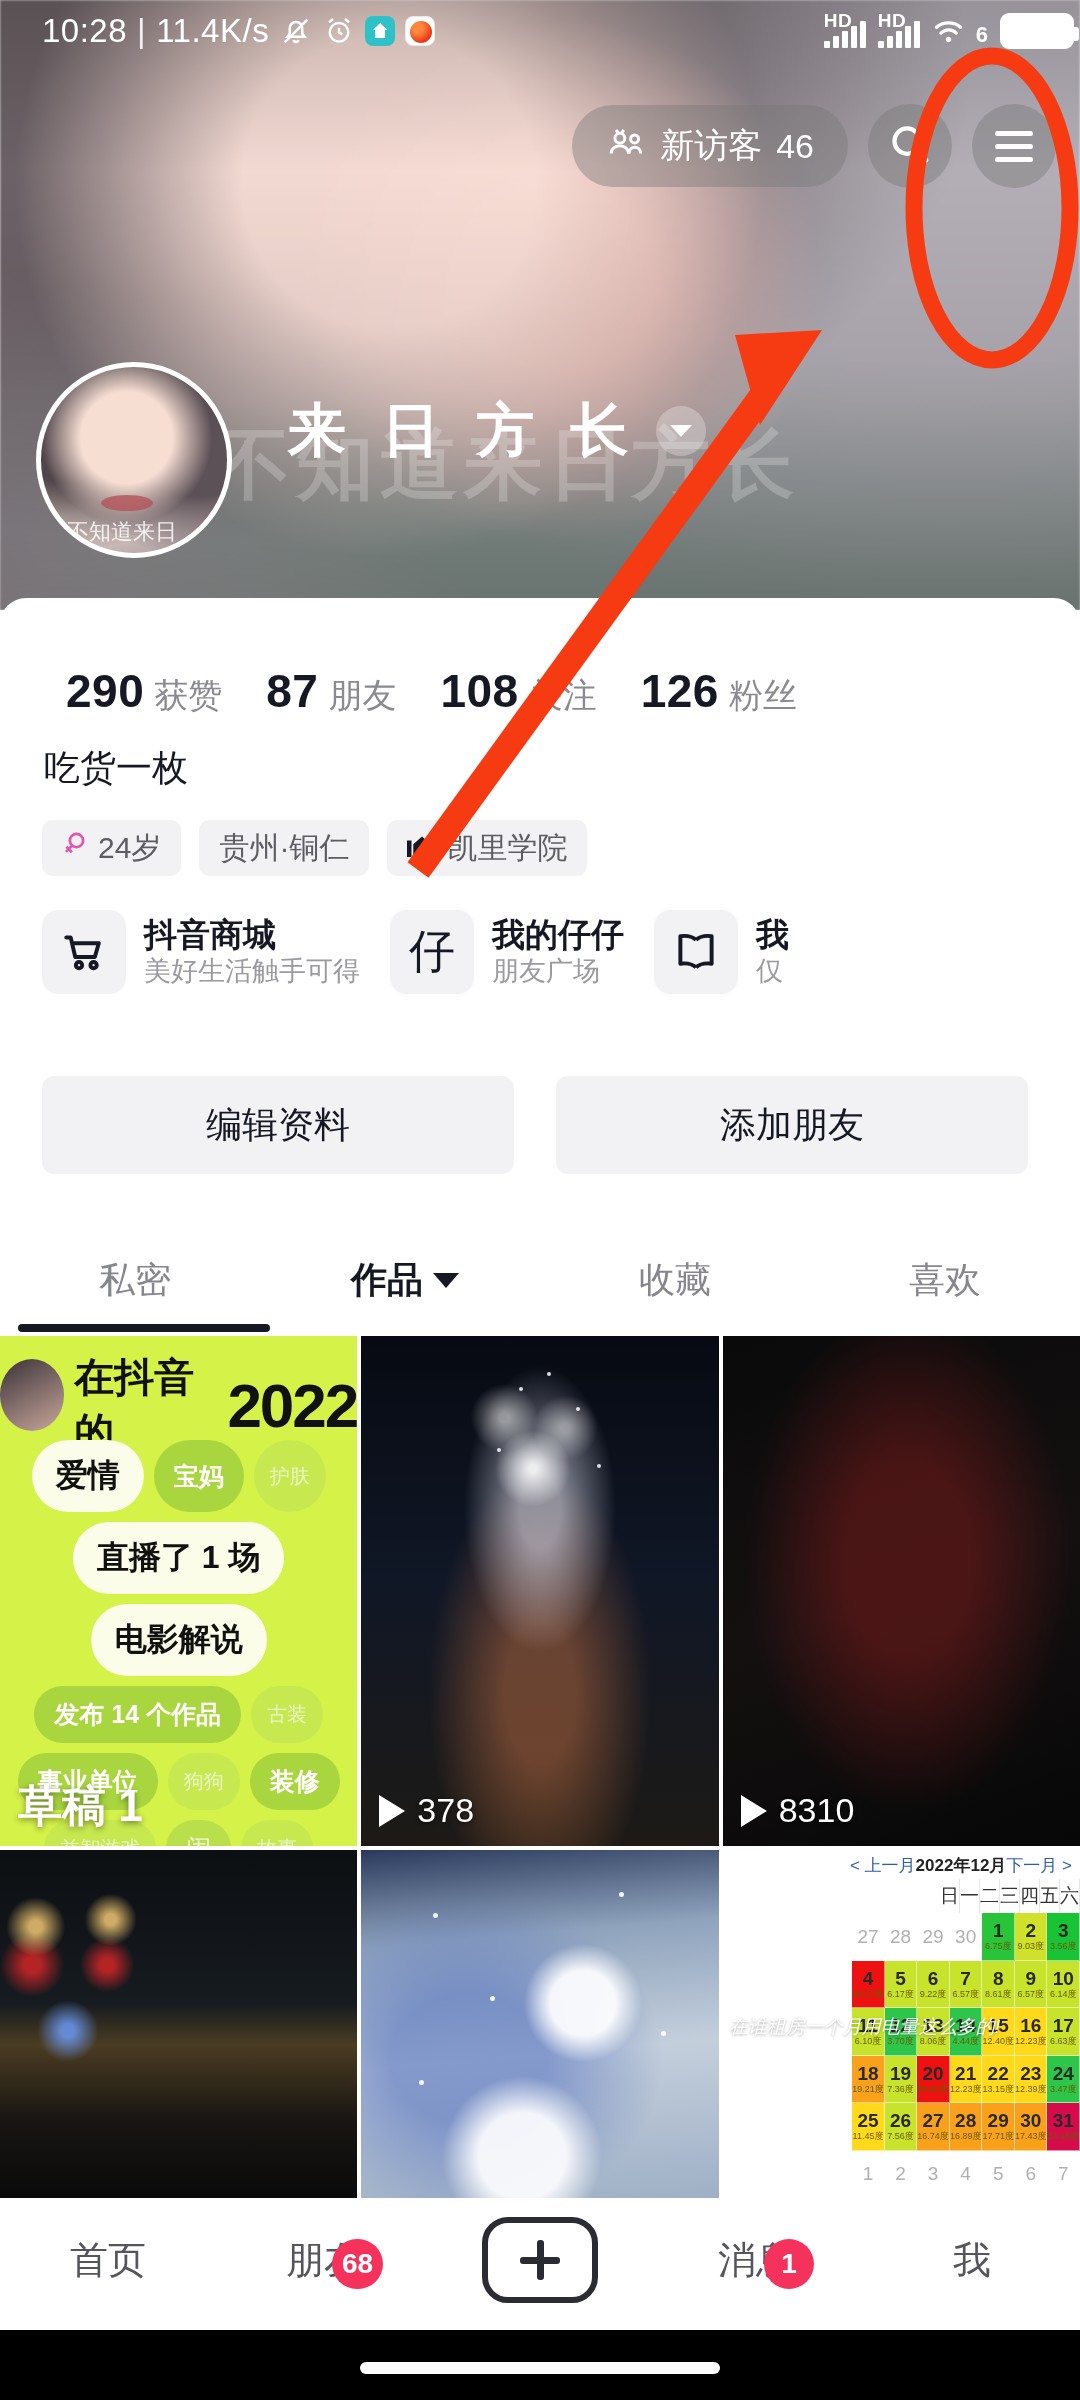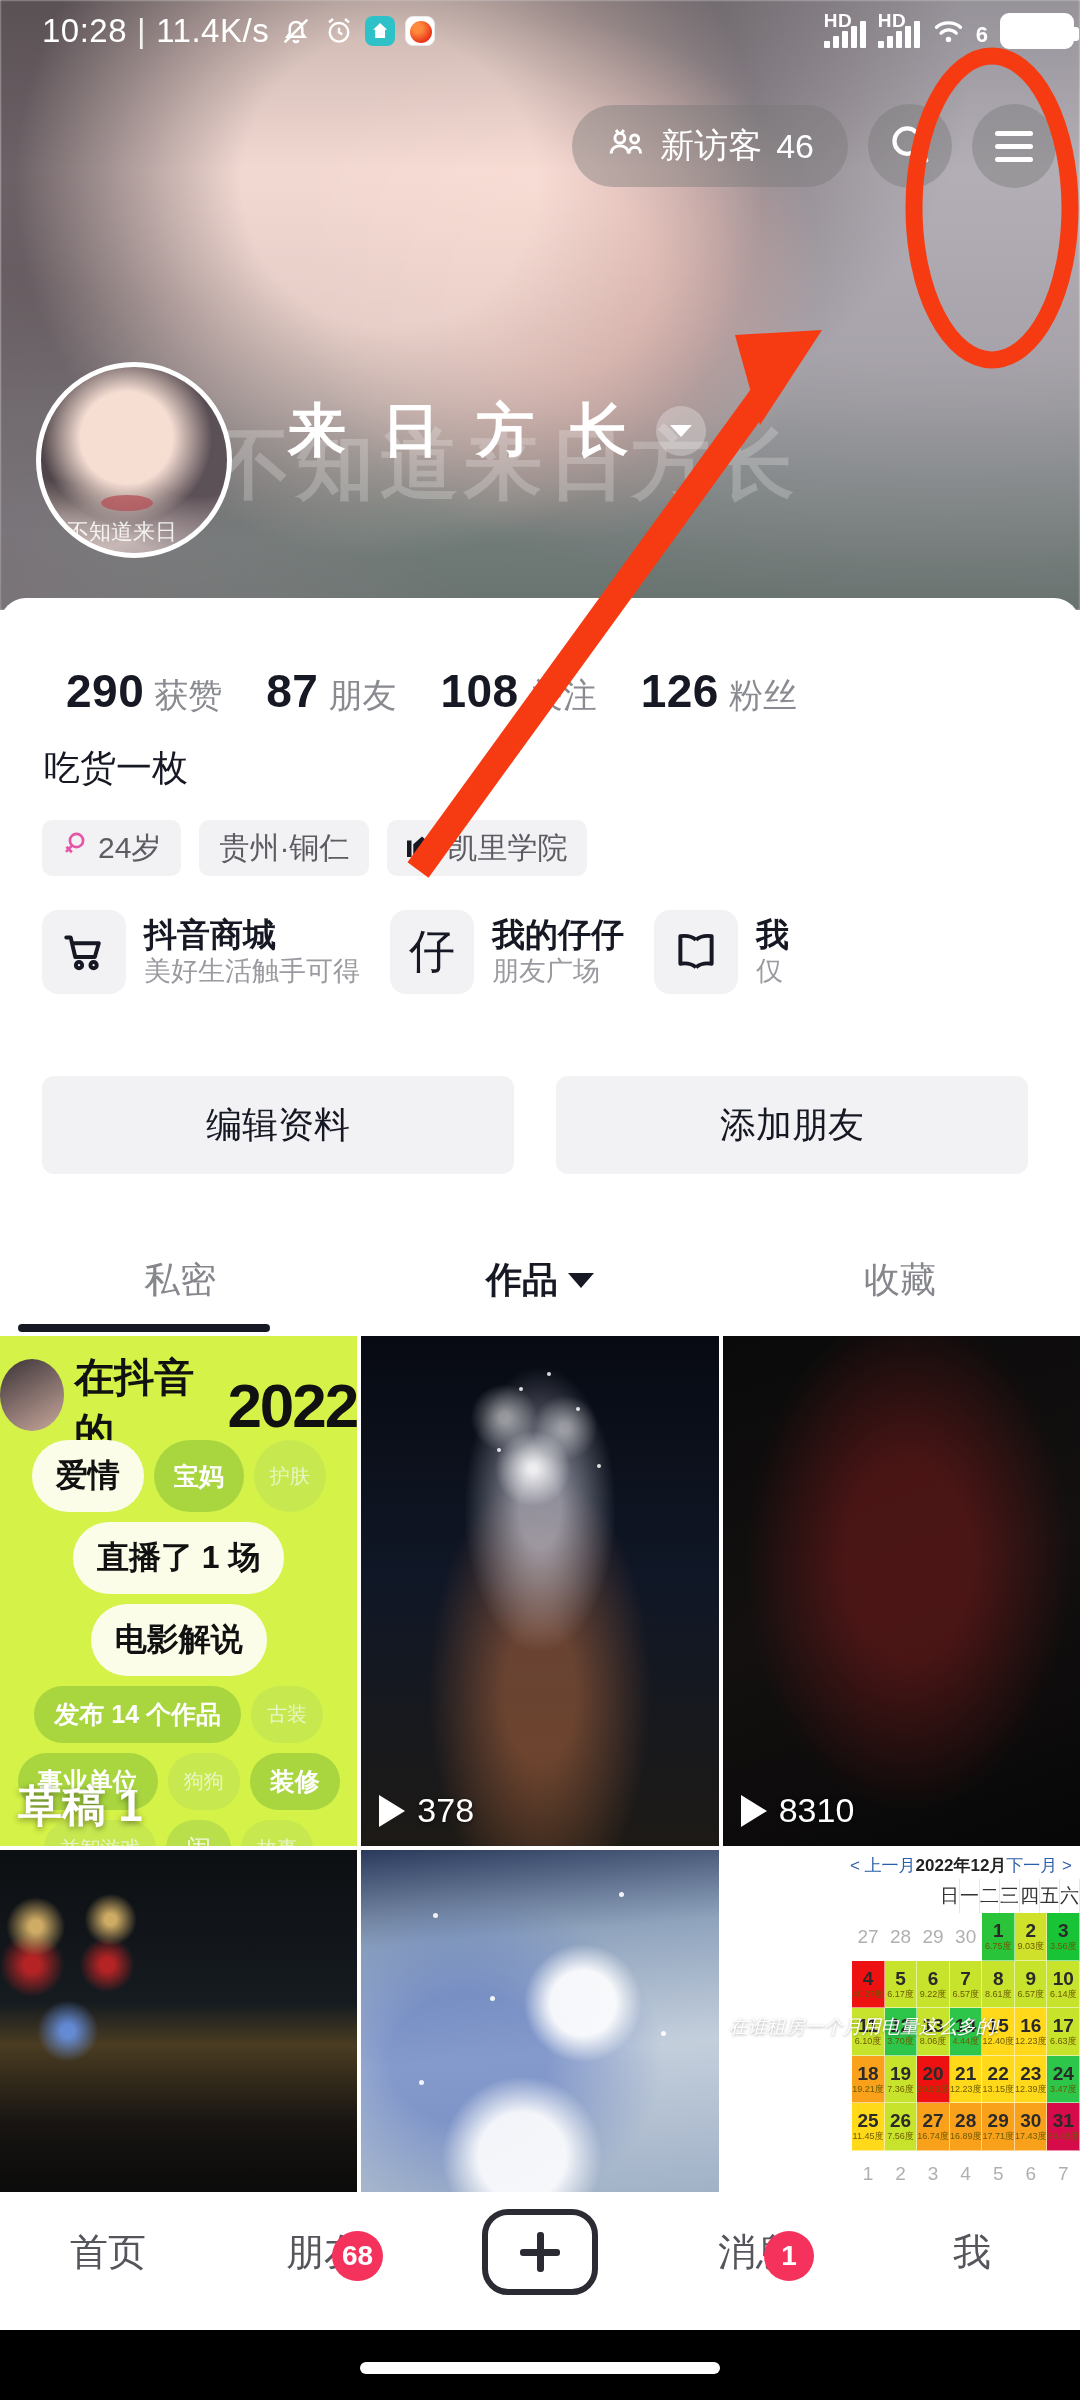--- a/index.html
+++ b/index.html
@@ -241,21 +241,21 @@
   .cal-d { position:relative; display:flex; flex-direction:column; align-items:center; justify-content:center;
     border-right:1px solid rgba(255,255,255,.55); border-bottom:1px solid rgba(255,255,255,.55); }
   .cal-d b { font-size:19px; font-weight:700; color:#2a2a2a; line-height:1; }
   .cal-d span { font-size:9px; color:#6b5a00; line-height:1; margin-top:2px; }
   .cal-d.out b { color:#b0b0b0; font-weight:500; }
   .cal-note { position:absolute; left:6px; top:47%; width:96%; font-size:19px; color:#fff;
     text-shadow:0 1px 3px rgba(0,0,0,.35); font-style:italic; }
 
   
   .bottomnav {
-    position:absolute; bottom:88px; left:0; width:1080px; height:120px;
+    position:absolute; bottom:80px; left:0; width:1080px; height:120px;
     background:#fff; display:flex; align-items:center;
   }
   .nav-item { flex:1; display:flex; align-items:center; justify-content:center; position:relative;
     font-size:38px; color:#55565c; }
   .nav-badge {
     position:absolute; top:4px; left:50%; margin-left:8px;
     min-width:50px; height:50px; padding:0 10px; border-radius:25px; background:#f5325b; color:#fff;
     font-size:28px; display:flex; align-items:center; justify-content:center; font-weight:700;
   }
   .nav-plus {
@@ -473,20 +473,21 @@
       <div class="act-btn">添加朋友</div>
     </div>
 
     <div class="tabs">
       <div class="tab">私密</div>
       <div class="tab active">
         <span>作品</span>
         <span class="caret"></span>
       </div>
       <div class="tab">收藏</div>
+      <div class="tab">喜欢</div>
     </div>
     <div class="tab-underline"></div>
 
     <div class="grid">
 
       <div class="cell">
         <div class="recap">
           <div class="recap-top">
             <span class="recap-av"></span>
             <span class="recap-ttl">在抖音的</span>

